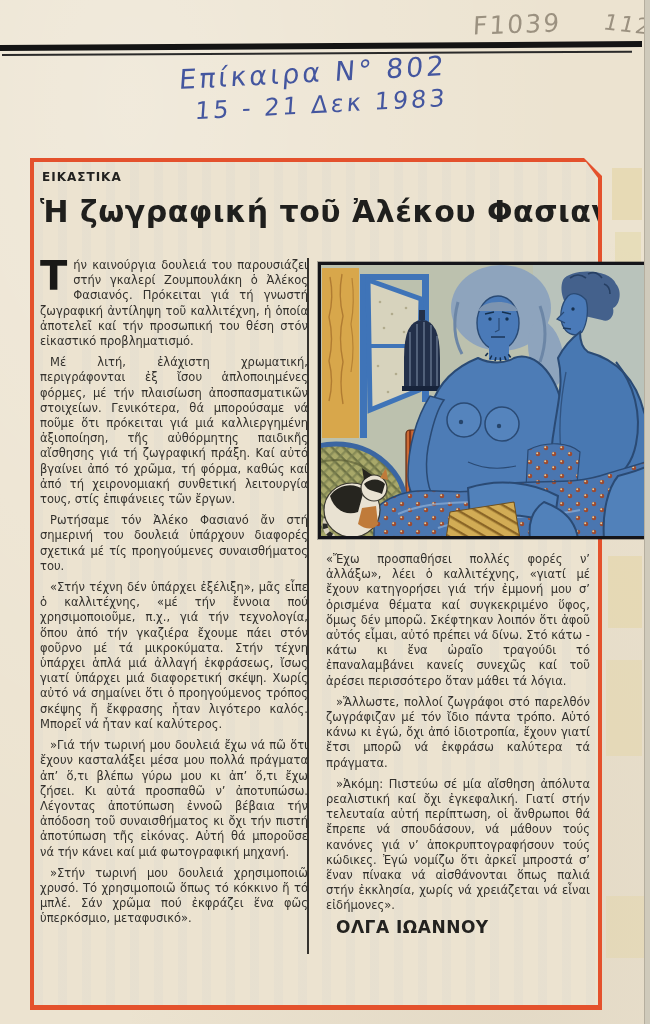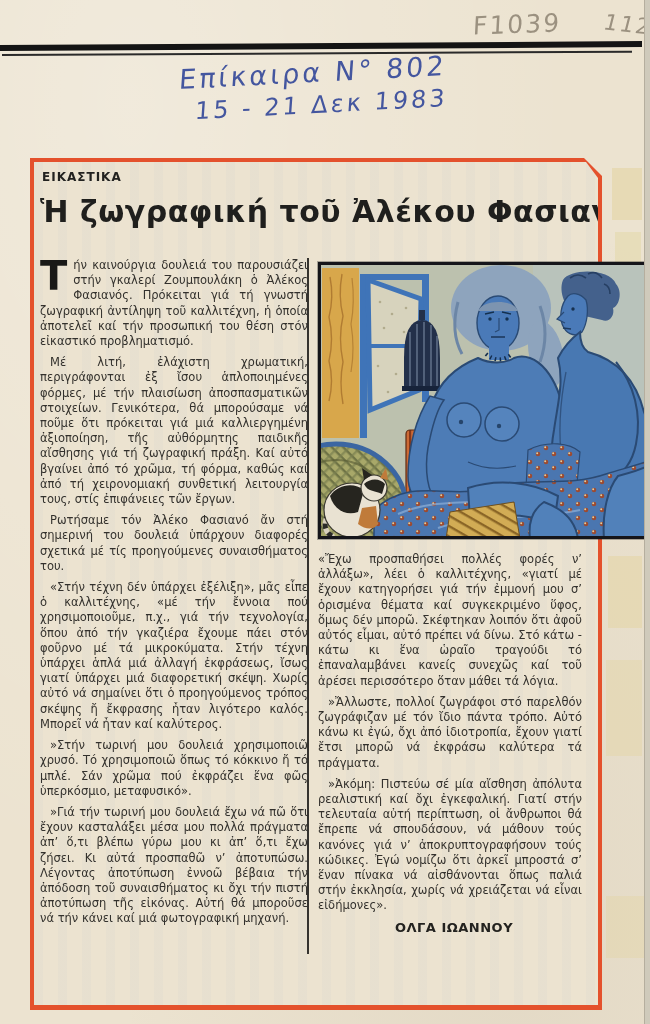--- a/index.html
+++ b/index.html
@@ -38,24 +38,24 @@
                    #ece3d0;
                  clip-path:polygon(0 0,552px 0,100% 16px,100% 100%,0 100%);overflow:hidden;}
 
   .section-label{left:8px;top:8px;font-size:12px;font-weight:bold;letter-spacing:1px;color:#222220;}
   .headline{left:6px;top:32px;width:545px;font-size:30px;font-weight:bold;color:#1f1f1d;letter-spacing:.5px;white-space:nowrap;}
 
   .col{color:#33312d;font-size:11.5px;line-height:15.2px;text-align:justify;}
   .col p{margin:0 0 6px 0;text-indent:10px;}
   .col p.first{text-indent:0;}
   .left-col{left:6px;top:96px;width:268px;max-height:736px;overflow:hidden;}
-  .right-col{left:284px;top:390px;width:264px;max-height:448px;overflow:hidden;}
+  .right-col{left:292px;top:390px;width:264px;max-height:448px;overflow:hidden;}
   .dropcap{float:left;font-size:40px;line-height:32px;font-weight:bold;color:#191917;margin:2px 6px 0 0;}
   .divider{left:273px;top:96px;width:2px;height:696px;background:#35332f;}
-  .byline{text-align:center;font-weight:bold;font-size:13px;letter-spacing:.5px;color:#23221f;margin-top:10px;padding-right:2px;text-indent:0;}
+  .byline{text-align:left;font-weight:bold;font-size:17px;letter-spacing:.5px;color:#23221f;margin-top:10px;padding-right:2px;text-indent:0;}
 
   
   .photo{left:318px;top:262px;width:330px;height:277px;z-index:5;box-shadow:0 0 0 1px rgba(40,40,40,.35);}
 
   
   .frag{background:#e3d49f;z-index:3;}
   .f1{left:612px;top:168px;width:30px;height:52px;opacity:.55;}
   .f2{left:615px;top:232px;width:26px;height:46px;opacity:.45;}
   .f3{left:608px;top:556px;width:34px;height:72px;opacity:.5;}
   .f4{left:606px;top:660px;width:36px;height:96px;opacity:.4;}
@@ -93,22 +93,22 @@
       <div class="abs section-label">ΕΙΚΑΣΤΙΚΑ</div>
       <div class="abs headline">Ἡ ζωγραφική τοῦ Ἀλέκου Φασιανοῦ</div>
 
       <div class="abs divider"></div>
 
       <div class="abs col left-col">
         <p class="first"><span class="dropcap">Τ</span><span>ήν καινούργια δουλειά του παρουσιάζει στήν γκαλερί Ζουμπουλάκη ὁ Ἀλέκος Φασιανός. Πρόκειται γιά τή γνωστή ζωγραφική ἀντίληψη τοῦ καλλιτέχνη, ἡ ὁποία ἀποτελεῖ καί τήν προσωπική του θέση στόν εἰκαστικό προβληματισμό.</span></p>
         <p>Μέ λιτή, ἐλάχιστη χρωματική, περιγράφονται ἐξ ἴσου ἁπλοποιημένες φόρμες, μέ τήν πλαισίωση ἀποσπασματικῶν στοιχείων. Γενικότερα, θά μπορούσαμε νά ποῦμε ὅτι πρόκειται γιά μιά καλλιεργημένη ἀξιοποίηση, τῆς αὐθόρμητης παιδικῆς αἴσθησης γιά τή ζωγραφική πράξη. Καί αὐτό βγαίνει ἀπό τό χρῶμα, τή φόρμα, καθώς καί ἀπό τή χειρονομιακή συνθετική λειτουργία τους, στίς ἐπιφάνειες τῶν ἔργων.</p>
         <p>Ρωτήσαμε τόν Ἀλέκο Φασιανό ἄν στή σημερινή του δουλειά ὑπάρχουν διαφορές σχετικά μέ τίς προηγούμενες συναισθήματος του.</p>
         <p>«Στήν τέχνη δέν ὑπάρχει ἐξέλιξη», μᾶς εἶπε ὁ καλλιτέχνης, «μέ τήν ἔννοια πού χρησιμοποιοῦμε, π.χ., γιά τήν τεχνολογία, ὅπου ἀπό τήν γκαζιέρα ἔχουμε πάει στόν φοῦρνο μέ τά μικροκύματα. Στήν τέχνη ὑπάρχει ἁπλά μιά ἀλλαγή ἐκφράσεως, ἴσως γιατί ὑπάρχει μιά διαφορετική σκέψη. Χωρίς αὐτό νά σημαίνει ὅτι ὁ προηγούμενος τρόπος σκέψης ἤ ἔκφρασης ἦταν λιγότερο καλός. Μπορεῖ νά ἦταν καί καλύτερος.</p>
+        <p>»Γιά τήν τωρινή μου δουλειά ἔχω νά πῶ ὅτι ἔχουν κασταλάξει μέσα μου πολλά πράγματα ἀπ’ ὅ,τι βλέπω γύρω μου κι ἀπ’ ὅ,τι ἔχω ζήσει. Κι αὐτά προσπαθῶ ν’ ἀποτυπώσω. Λέγοντας ἀποτύπωση ἐννοῶ βέβαια τήν ἀπόδοση τοῦ συναισθήματος κι ὄχι τήν πιστή ἀποτύπωση τῆς εἰκόνας. Αὐτή θά μποροῦσε νά τήν κάνει καί μιά φωτογραφική μηχανή.</p>
         <p>»Στήν τωρινή μου δουλειά χρησιμοποιῶ χρυσό. Τό χρησιμοποιῶ ὅπως τό κόκκινο ἤ τό μπλέ. Σάν χρῶμα πού ἐκφράζει ἕνα φῶς ὑπερκόσμιο, μεταφυσικό».</p>
-        <p>»Γιά τήν τωρινή μου δουλειά ἔχω νά πῶ ὅτι ἔχουν κασταλάξει μέσα μου πολλά πράγματα ἀπ’ ὅ,τι βλέπω γύρω μου κι ἀπ’ ὅ,τι ἔχω ζήσει. Κι αὐτά προσπαθῶ ν’ ἀποτυπώσω. Λέγοντας ἀποτύπωση ἐννοῶ βέβαια τήν ἀπόδοση τοῦ συναισθήματος κι ὄχι τήν πιστή ἀποτύπωση τῆς εἰκόνας. Αὐτή θά μποροῦσε νά τήν κάνει καί μιά φωτογραφική μηχανή.</p>
       </div>
 
       <div class="abs col right-col">
         <p class="first">«Ἔχω προσπαθήσει πολλές φορές ν’ ἀλλάξω», λέει ὁ καλλιτέχνης, «γιατί μέ ἔχουν κατηγορήσει γιά τήν ἐμμονή μου σ’ ὁρισμένα θέματα καί συγκεκριμένο ὕφος, ὅμως δέν μπορῶ. Σκέφτηκαν λοιπόν ὅτι ἀφοῦ αὐτός εἶμαι, αὐτό πρέπει νά δίνω. Στό κάτω - κάτω κι ἕνα ὡραῖο τραγούδι τό ἐπαναλαμβάνει κανείς συνεχῶς καί τοῦ ἀρέσει περισσότερο ὅταν μάθει τά λόγια.</p>
         <p>»Ἄλλωστε, πολλοί ζωγράφοι στό παρελθόν ζωγράφιζαν μέ τόν ἴδιο πάντα τρόπο. Αὐτό κάνω κι ἐγώ, ὄχι ἀπό ἰδιοτροπία, ἔχουν γιατί ἔτσι μπορῶ νά ἐκφράσω καλύτερα τά πράγματα.</p>
         <p>»Ἀκόμη: Πιστεύω σέ μία αἴσθηση ἀπόλυτα ρεαλιστική καί ὄχι ἐγκεφαλική. Γιατί στήν τελευταία αὐτή περίπτωση, οἱ ἄνθρωποι θά ἔπρεπε νά σπουδάσουν, νά μάθουν τούς κανόνες γιά ν’ ἀποκρυπτογραφήσουν τούς κώδικες. Ἐγώ νομίζω ὅτι ἀρκεῖ μπροστά σ’ ἕναν πίνακα νά αἰσθάνονται ὅπως παλιά στήν ἐκκλησία, χωρίς νά χρειάζεται νά εἶναι εἰδήμονες».</p>
         <p class="byline">ΟΛΓΑ ΙΩΑΝΝΟΥ</p>
       </div>
 
     </div>

